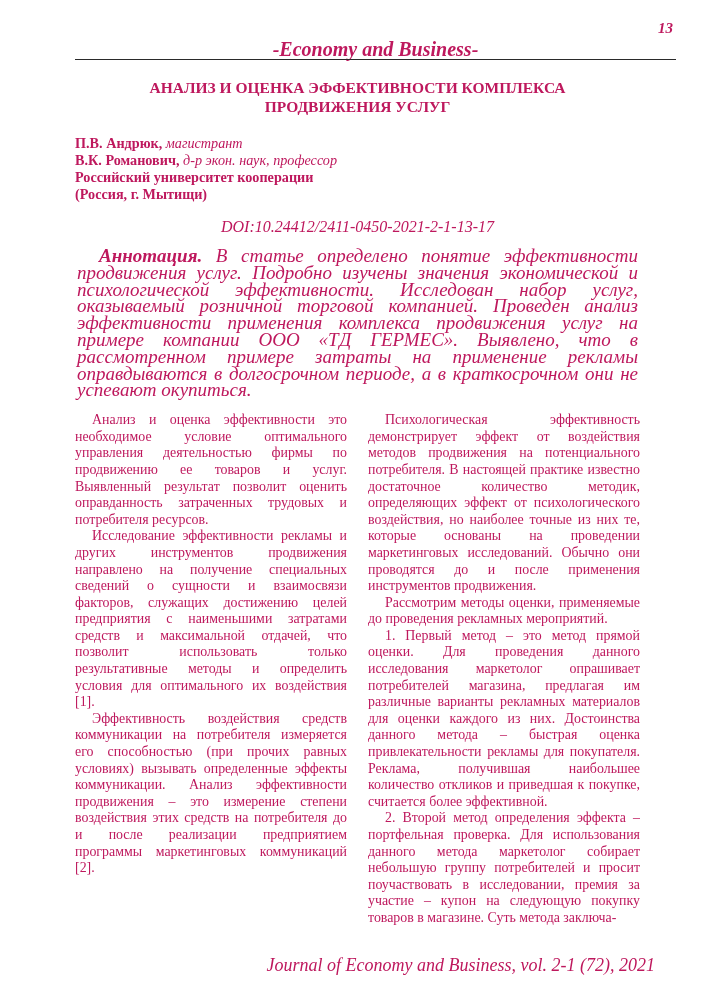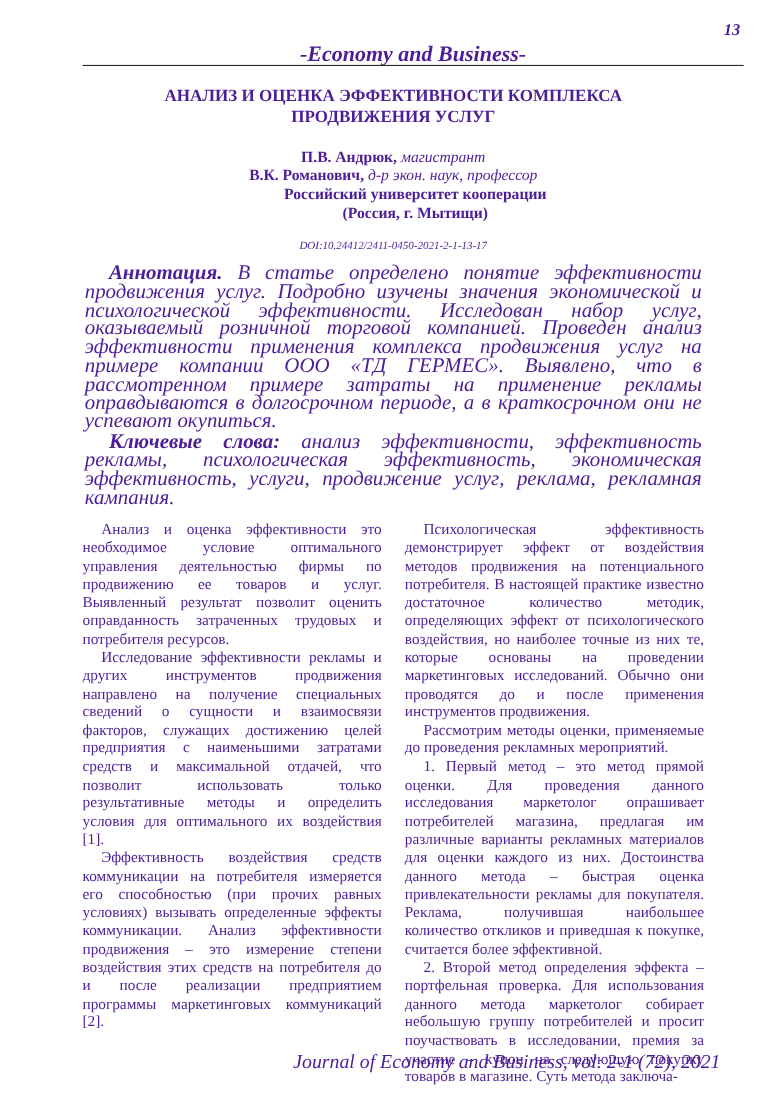--- a/index.html
+++ b/index.html
@@ -1,21 +1,21 @@
 <!DOCTYPE html>
 <html lang="ru"><head>
 <meta charset="utf-8">
 <style>
   html, body { margin: 0; padding: 0; background: #ffffff; }
   .page {
     position: relative;
     width: 709px;
     height: 1003px;
     background: #ffffff;
-    color: #4c1d95;
+    color: #be185d;
     font-family: "Liberation Serif", "DejaVu Serif", serif;
     overflow: hidden;
     box-sizing: border-box;
   }
   .pagenum {
     position: absolute;
     top: 20px;
     right: 36px;
     font-size: 15px;
     font-weight: bold;
@@ -51,30 +51,29 @@
     margin: 0 auto;
     text-align: center;
     font-size: 15.5px;
     font-weight: bold;
     line-height: 19px;
   }
   .authors {
     margin-top: 19px;
     font-size: 14.2px;
     line-height: 17px;
-    text-align: center;
   }
   .author-name { font-weight: bold; }
   .author-role { font-style: italic; }
-  .affil { font-weight: bold; margin-left: 40px; }
+  .affil { font-weight: bold; }
   .doi {
     margin-top: 15px;
     text-align: center;
     font-style: italic;
-    font-size: 10px;
+    font-size: 16px;
   }
   .abstract, .keywords {
     font-style: italic;
     font-size: 19px;
     line-height: 16.8px;
     text-align: justify;
     text-indent: 22px;
     margin: 2px;
     hyphens: auto;
     -webkit-hyphens: auto;
@@ -124,21 +123,20 @@
       <div><span class="author-name">П.В. Андрюк,</span><span class="author-role"> магистрант</span></div>
       <div><span class="author-name">В.К. Романович,</span><span class="author-role"> д-р экон. наук, профессор</span></div>
       <div class="affil">Российский университет кооперации</div>
       <div class="affil">(Россия, г. Мытищи)</div>
     </div>
 
     <div class="doi">DOI:10.24412/2411-0450-2021-2-1-13-17</div>
 
     <p class="abstract"><span class="lbl">Аннотация.</span><span> В статье определено понятие эффективности продвижения услуг. Подробно изучены значения экономической и психологической эффективности. Исследован набор услуг, оказываемый розничной торговой компанией. Проведен анализ эффективности применения комплекса продвижения услуг на примере компании ООО «ТД ГЕРМЕС». Выявлено, что в рассмотренном примере затраты на применение рекламы оправдываются в долгосрочном периоде, а в краткосрочном они не успевают окупиться.</span></p>
 
-    <p class="keywords"><span class="lbl">Ключевые слова:</span><span> анализ эффективности, эффективность рекламы, психологическая эффективность, экономическая эффективность, услуги, продвижение услуг, реклама, рекламная кампания.</span></p>
 
     <div class="columns">
       <div class="col">
         <p>Анализ и оценка эффективности это необходимое условие оптимального управления деятельностью фирмы по продвижению ее товаров и услуг. Выявленный результат позволит оценить оправданность затраченных трудовых и потребителя ресурсов.</p>
         <p>Исследование эффективности рекламы и других инструментов продвижения направлено на получение специальных сведений о сущности и взаимосвязи факторов, служащих достижению целей предприятия с наименьшими затратами средств и максимальной отдачей, что позволит использовать только результативные методы и определить условия для оптимального их воздействия [1].</p>
         <p>Эффективность воздействия средств коммуникации на потребителя измеряется его способностью (при прочих равных условиях) вызывать определенные эффекты коммуникации. Анализ эффективности продвижения – это измерение степени воздействия этих средств на потребителя до и после реализации предприятием программы маркетинговых коммуникаций [2].</p>
       </div>
       <div class="col">
         <p>Психологическая эффективность демонстрирует эффект от воздействия методов продвижения на потенциального потребителя. В настоящей практике известно достаточное количество методик, определяющих эффект от психологического воздействия, но наиболее точные из них те, которые основаны на проведении маркетинговых исследований. Обычно они проводятся до и после применения инструментов продвижения.</p>
         <p>Рассмотрим методы оценки, применяемые до проведения рекламных мероприятий.</p>

